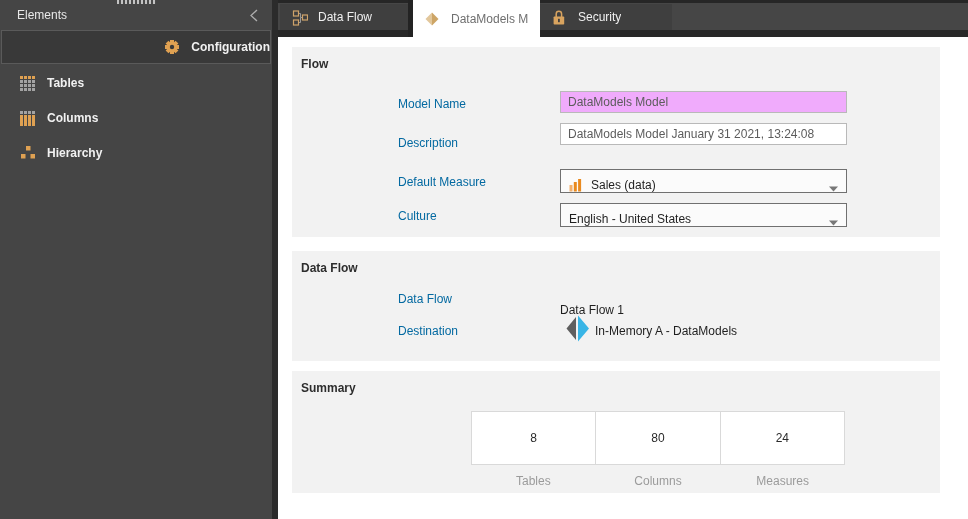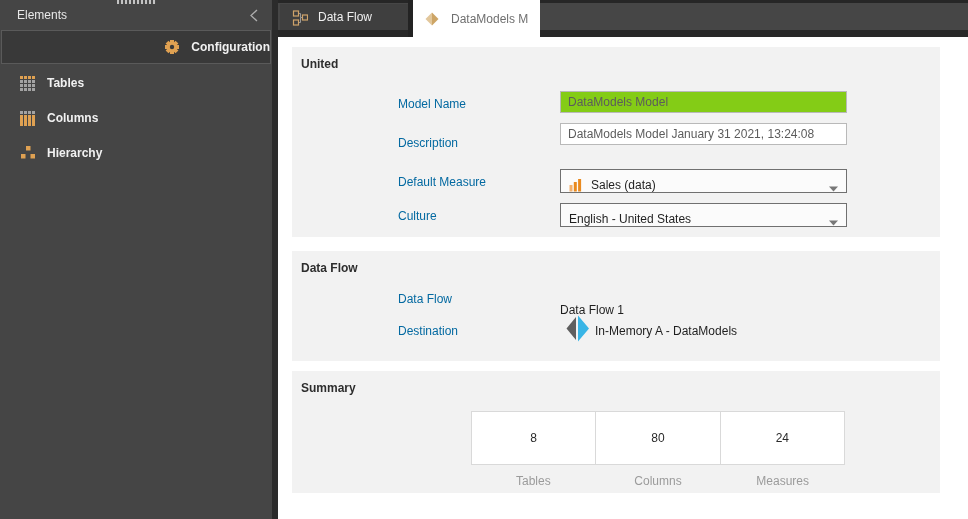--- a/index.html
+++ b/index.html
@@ -39,21 +39,21 @@
   
   .content { position:absolute; left:278px; top:37px; width:690px; height:482px; background:#fff; }
   .section { position:absolute; left:14px; width:648px; background:#F2F2F2; }
   .section-model   { top:10px;  height:190px; }
   .section-dflow   { top:214px; height:110px; }
   .section-summary { top:334px; height:122px; }
   .section-title { position:absolute; left:9px; top:10px; font-weight:bold; color:#2E2E2E; }
 
   .flabel { position:absolute; left:106px; color:#0369a1; }
   .ffield { position:absolute; left:268px; width:287px; }
-  input.ffield { height:22px; border:1px solid #B9B9B9; background:#84cc16; padding:0 7px;
+  input.ffield { height:22px; border:1px solid #B9B9B9; background:#f0abfc; padding:0 7px;
     color:#5C5C5C; font:12px "Liberation Sans","DejaVu Sans",sans-serif; }
   textarea.ffield { height:22px; border:1px solid #B9B9B9; background:#fff; padding:3px 7px;
     color:#5C5C5C; font:12px/15px "Liberation Sans","DejaVu Sans",sans-serif; resize:none; overflow:hidden; }
   .select { position:absolute; left:268px; width:287px; height:24px; border:1px solid #707070;
     background:#FBFBFB; display:flex; align-items:flex-end; padding:0 8px; gap:9px; color:#1F1F1F; cursor:pointer; }
   .select .arrow { margin-left:auto; }
   .value-text { position:absolute; left:268px; color:#1F1F1F; }
   .dest-icon { position:absolute; left:273px; top:64px; width:24px; height:27px; }
   .dest-value { position:absolute; left:303px; top:73px; color:#1F1F1F; }
 
@@ -182,26 +182,36 @@
     <div class="tab active">
       <span class="tab-icon">
         <svg width="14" height="14" viewBox="0 0 14 14">
           <polygon points="7,0.5 0.5,7 7,13.5" fill="#E2C79B"></polygon>
           <polygon points="7,0.5 13.5,7 7,13.5" fill="#CDA566"></polygon>
         </svg>
       </span>
       <span class="tab-label">DataModels M...</span>
     </div>
 
+    <div class="tab tab-security">
+      <span class="tab-icon">
+        <svg width="14" height="17" viewBox="0 0 14 17">
+          <path d="M4.2 8 V5 A2.7 2.7 0 0 1 9.6 5 V8" fill="none" stroke="#D8A35F" stroke-width="1.5"></path>
+          <rect x="1.6" y="7.5" width="10.6" height="8" rx="0.8" fill="#D8A35F"></rect>
+          <rect x="6" y="9.8" width="1.8" height="3.4" fill="#3F3F3F"></rect>
+        </svg>
+      </span>
+      <span class="tab-label">Security</span>
+    </div>
   </div>
 
   <main class="content">
 
     <section class="section section-model">
-      <div class="section-title">United</div>
+      <div class="section-title">Flow</div>
 
       <div class="flabel" style="top:50px;">Model Name</div>
       <input class="ffield" style="top: 44px;" type="text" value="DataModels Model">
 
       <div class="flabel" style="top:89px;">Description</div>
       <textarea class="ffield" style="top: 76px;">DataModels Model January 31 2021, 13:24:08</textarea>
 
       <div class="flabel" style="top:128px;">Default Measure</div>
       <div class="select" style="top:122px;">
         <span style="display:flex;">

